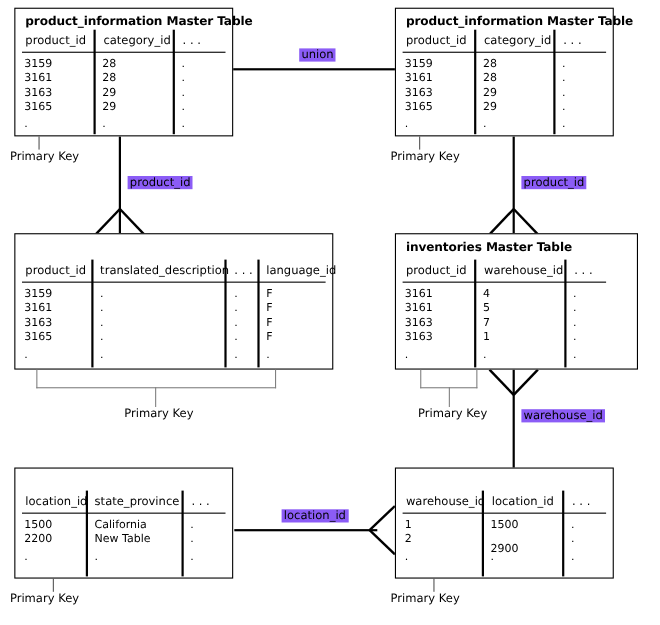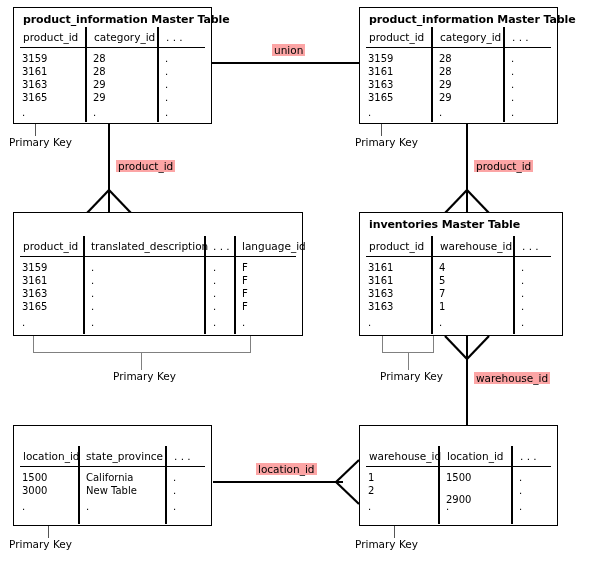--- a/index.html
+++ b/index.html
@@ -15,21 +15,21 @@
   .vdiv{position:absolute;width:1.6px;background:#000;}
   .cell{position:absolute;font-size:10px;color:#000;white-space:nowrap;}
 
   
   .ln-h{position:absolute;height:1.9px;background:#000;}
   .ln-v{position:absolute;width:1.9px;background:#000;}
   .ln-thin-h{position:absolute;height:1.2px;background:#808080;}
   .ln-thin-v{position:absolute;width:1.2px;background:#808080;}
   .ln-tick{position:absolute;width:1.2px;background:#555;}
 
-  .lbl{position:absolute;font-size:10.5px;color:#000;white-space:nowrap;background:#fca5a5;padding:0 2px;}
+  .lbl{position:absolute;font-size:10.5px;color:#000;white-space:nowrap;background:#8b5cf6;padding:0 2px;}
   .pk-lbl{position:absolute;font-size:10.5px;color:#000;white-space:nowrap;}
 
   .foot{position:absolute;}
   .foot svg{display:block;overflow:visible;}
 </style>
 </head>
 <body>
 
 <div id="canvas">
 
@@ -171,21 +171,21 @@
     <div class="cell" style="left:199px;top:104px;">.</div>
     <div class="cell" style="left:228px;top:104px;">.</div>
   </div>
 
   <div class="ln-thin-v" style="left:33px;top:336px;height:17px;"></div>
   <div class="ln-thin-h" style="left:33px;top:352px;width:218px;"></div>
   <div class="ln-thin-v" style="left:250px;top:336px;height:17px;"></div>
   <div class="ln-thin-v" style="left:141px;top:352px;height:18px;"></div>
   <div class="pk-lbl" style="left:113px;top:370px;">Primary Key</div>
 
-  <div class="tbl" style="left:359px;top:212px;width:204px;height:124px;">
+  <div class="tbl" style="left:359px;top:212px;width:221px;height:124px;">
     <div class="tbl-title">inventories Master Table</div>
     <div class="hcell" style="left:9px;top:27px;">product_id</div>
     <div class="hcell" style="left:80px;top:27px;">warehouse_id</div>
     <div class="hcell" style="left:162px;top:27px;">. . .</div>
     <div class="rule" style="left:6px;top:43px;width:185px;"></div>
     <div class="vdiv" style="left:71px;top:23px;height:98px;"></div>
     <div class="vdiv" style="left:153px;top:23px;height:98px;"></div>
 
     <div class="cell" style="left:8px;top:49px;">3161</div>
     <div class="cell" style="left:79px;top:49px;">4</div>
@@ -219,21 +219,21 @@
     <div class="hcell" style="left:72px;top:24px;">state_province</div>
     <div class="hcell" style="left:160px;top:24px;">. . .</div>
     <div class="rule" style="left:6px;top:40px;width:185px;"></div>
     <div class="vdiv" style="left:64px;top:20px;height:78px;"></div>
     <div class="vdiv" style="left:151px;top:20px;height:78px;"></div>
 
     <div class="cell" style="left:8px;top:46px;">1500</div>
     <div class="cell" style="left:72px;top:46px;">California</div>
     <div class="cell" style="left:159px;top:46px;">.</div>
 
-    <div class="cell" style="left:8px;top:59px;">3000</div>
+    <div class="cell" style="left:8px;top:59px;">2200</div>
     <div class="cell" style="left:72px;top:59px;">New Table</div>
     <div class="cell" style="left:159px;top:59px;">.</div>
 
     <div class="cell" style="left:8px;top:75px;">.</div>
     <div class="cell" style="left:72px;top:75px;">.</div>
     <div class="cell" style="left:159px;top:75px;">.</div>
   </div>
   <div class="ln-tick" style="left:48px;top:526px;height:12px;"></div>
   <div class="pk-lbl" style="left:9px;top:538px;">Primary Key</div>
 

